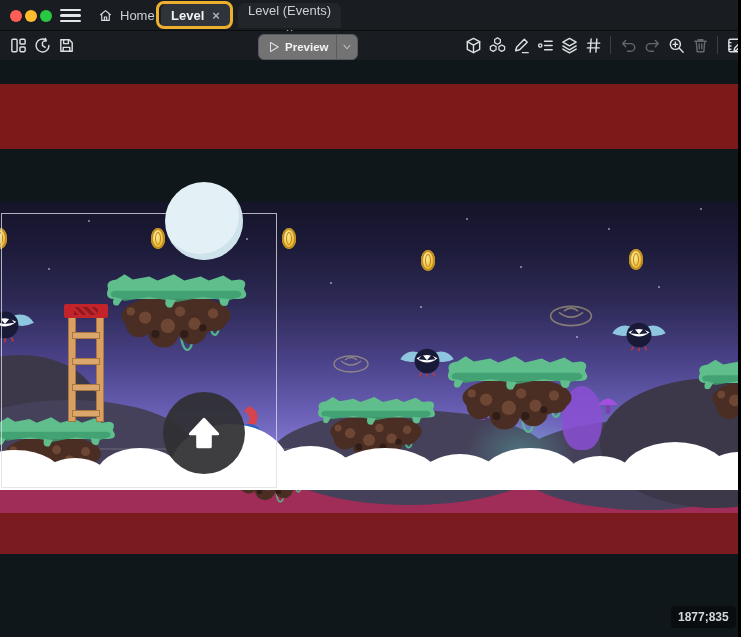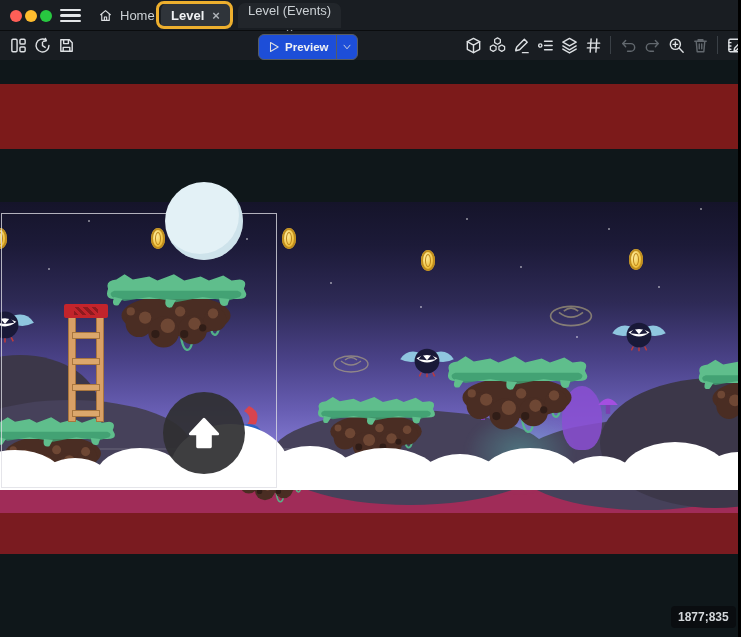--- a/index.html
+++ b/index.html
@@ -20,21 +20,21 @@
   .hl{position:absolute;left:156px;top:1px;width:77px;height:28px;border:3px solid #EDAF2E;border-radius:8px;box-sizing:border-box;pointer-events:none;z-index:41;}
 
   .toolbar{position:absolute;left:0;top:31px;width:741px;height:29px;background:#191D22;z-index:40;}
   .ticon{width:19px;height:19px;stroke:#DDE0E3;fill:none;stroke-width:1.5;stroke-linecap:round;stroke-linejoin:round;display:block;}
   .ticon.gray{stroke:#62686E;}
   .ibtn{display:flex;align-items:center;justify-content:center;width:22px;height:24px;cursor:pointer;}
   .lefticons{position:absolute;left:7px;top:2px;display:flex;gap:2px;}
   .righticons{position:absolute;left:462px;top:2px;display:flex;gap:2px;align-items:center;}
   .vsep{width:1px;height:18px;background:#3A4046;margin:0 4px;}
   .previewbtn{position:absolute;left:258px;top:3px;height:24px;display:flex;align-items:center;
-      background:#1d4ed8;border:1px solid #565C62;border-radius:6px;color:#F0F2F4;cursor:pointer;}
+      background:#737373;border:1px solid #565C62;border-radius:6px;color:#F0F2F4;cursor:pointer;}
   .previewbtn .lbl{font-size:11.5px;font-weight:bold;padding:0 8px 0 4px;}
   .previewbtn .pv-ic{padding-left:8px;display:flex;}
   .previewbtn .dd{border-left:1px solid #565C62;display:flex;align-items:center;justify-content:center;width:20px;height:24px;}
   .sharebtn{position:absolute;left:364px;top:3px;height:26px;padding:0 12px 0 9px;display:flex;align-items:center;gap:6px;
       background:#5B3BD5;border-radius:7px;color:#fff;font-size:11.5px;font-weight:bold;cursor:pointer;}
 
   
   .canvas{position:absolute;left:0;top:60px;width:741px;height:577px;background:#0F171A;overflow:hidden;}
   .band{position:absolute;left:0;width:741px;z-index:1;}
   .sky{position:absolute;left:0;top:142px;width:741px;height:288px;z-index:1;

